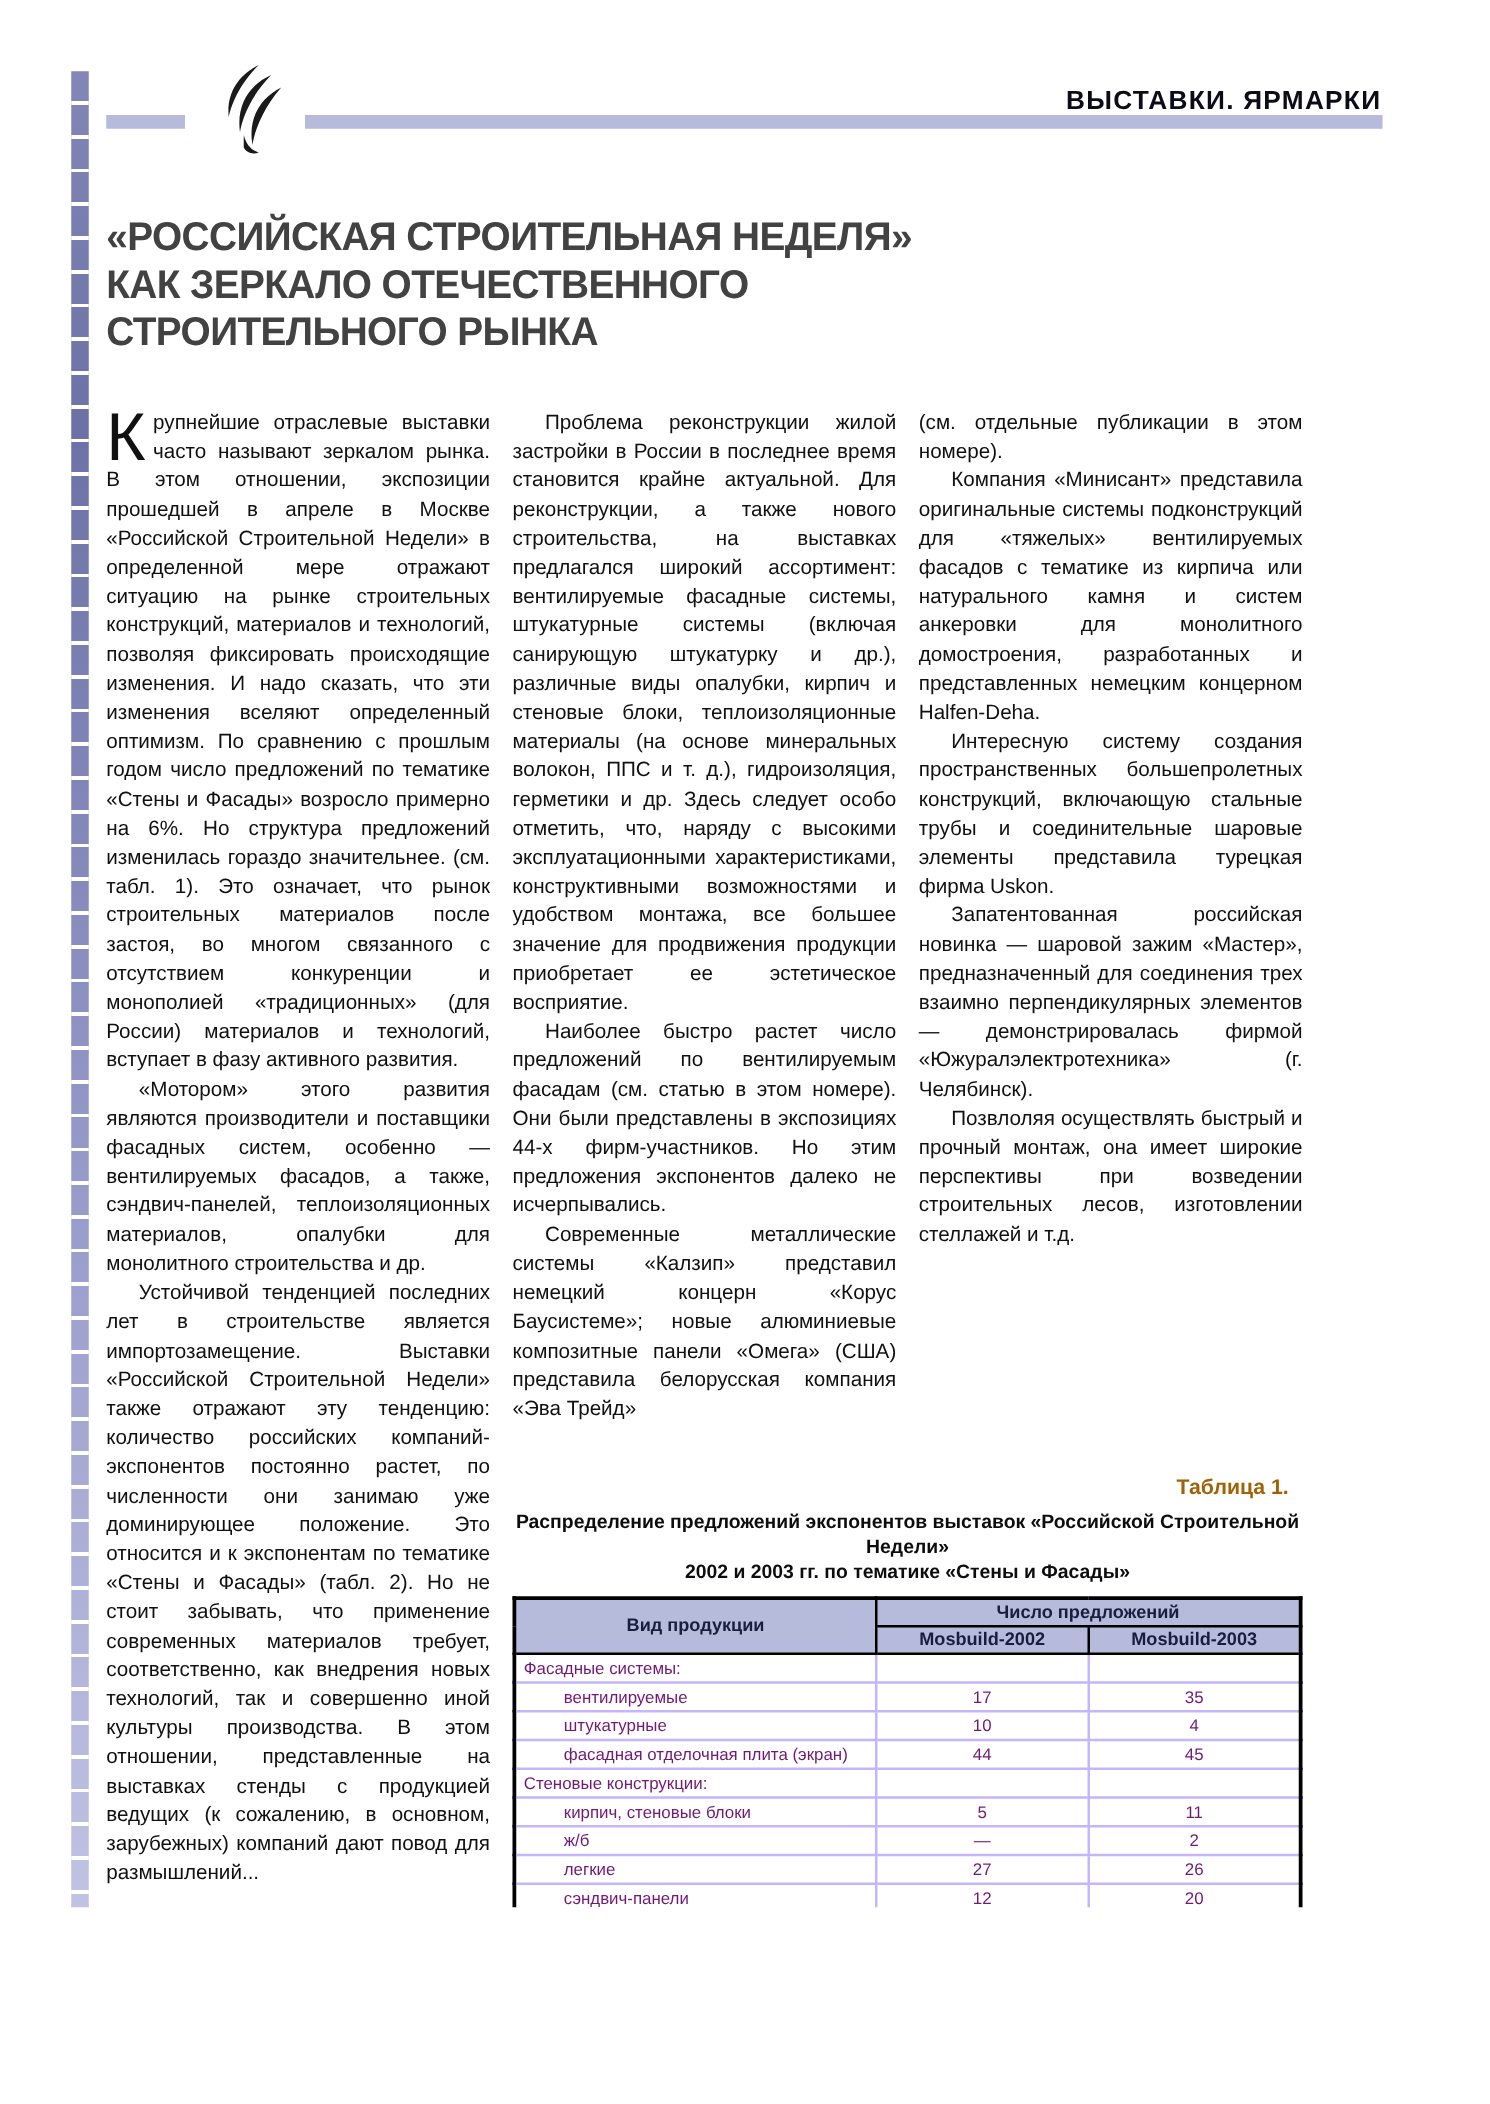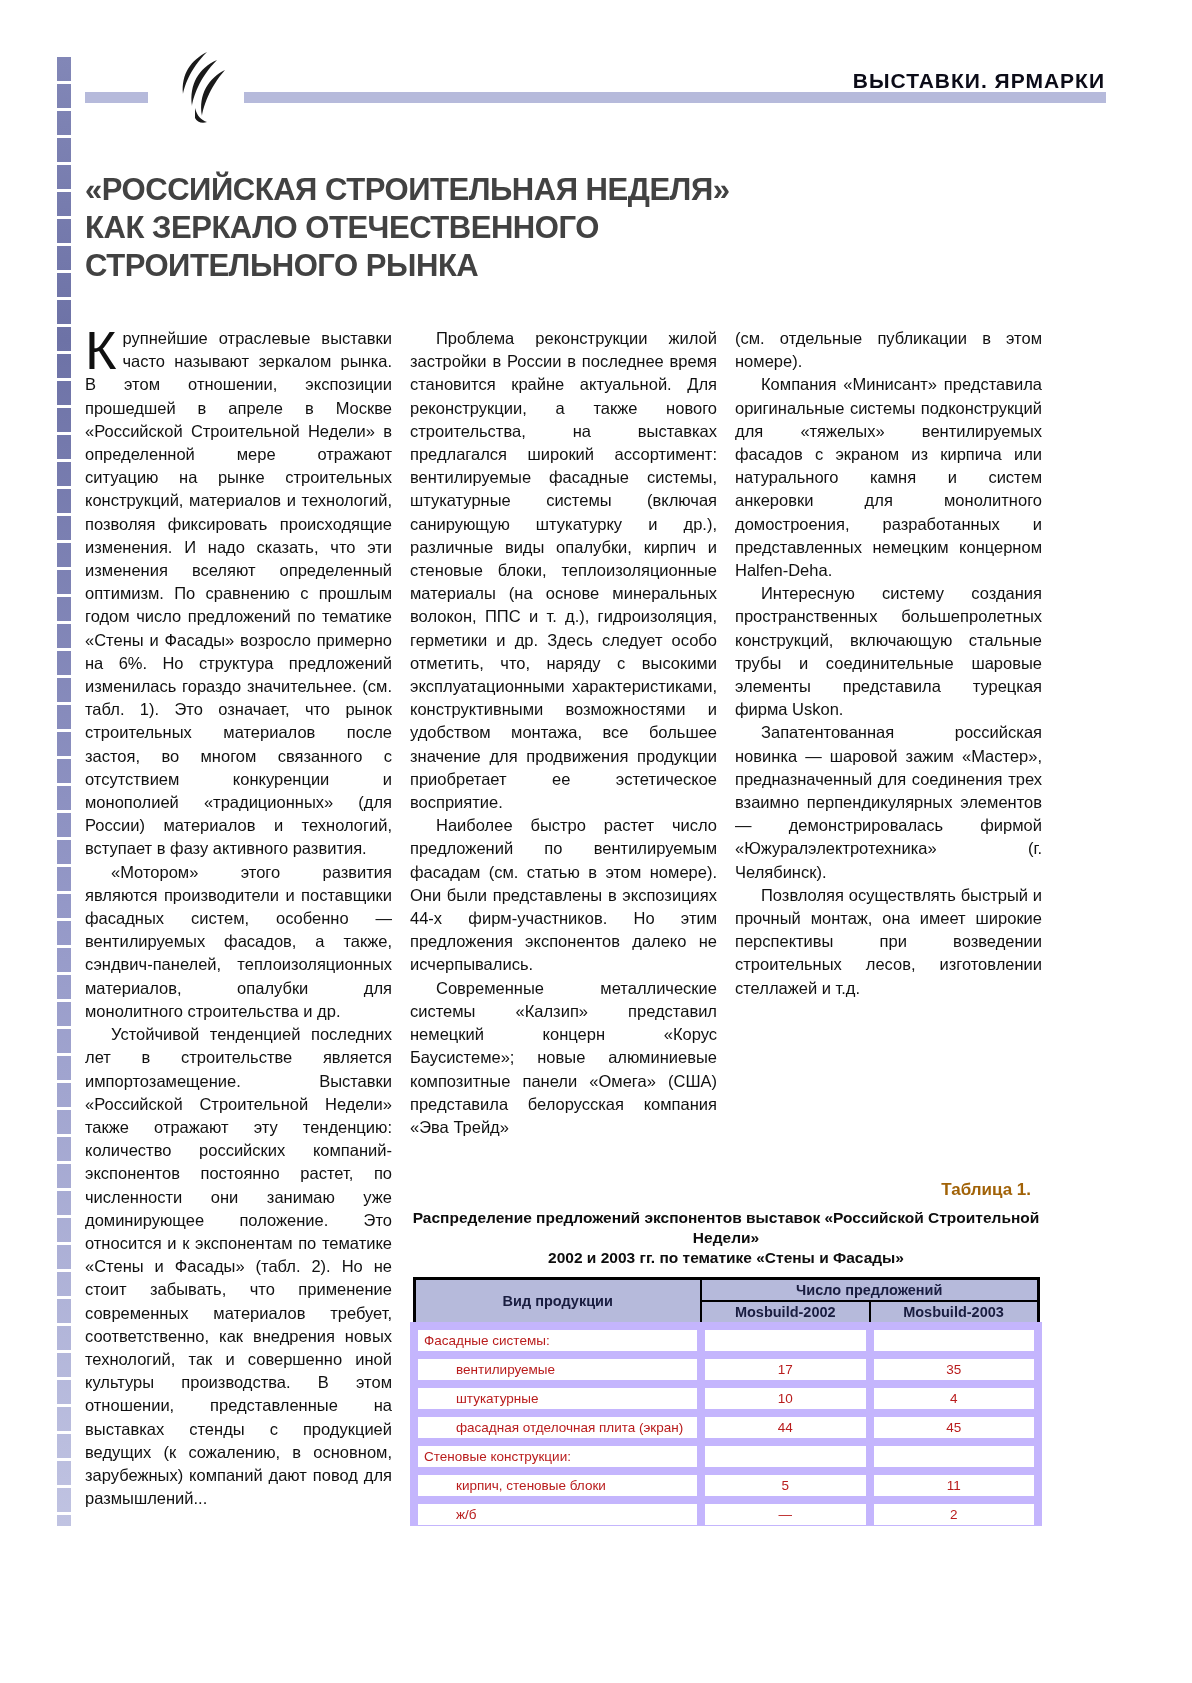--- a/index.html
+++ b/index.html
@@ -33,21 +33,21 @@
   #col3{left:735px;}
   .dropcap{float:left;font-size:54px;line-height:42px;padding:2px 6px 0 0;font-weight:400;color:#101010;}
 
   
   .table-block{position:absolute;left:410px;top:1180px;width:632px;}
   .table-label{text-align:right;font-weight:bold;font-size:17px;margin:0 11px 8px 0;color:#a16207;}
   .table-caption{text-align:center;font-weight:bold;font-size:15.5px;line-height:20px;color:#0d0d0d;}
   table.t1{width:100%;border-collapse:collapse;margin-top:9px;border:3px solid #000;padding-left:14px;}
   table.t1 th{background:#b6badb;color:#191d40;font-size:14.5px;font-weight:bold;
               border:2px solid #000;padding:2px 6px;}
-  table.t1 td{border:8px solid #c4b5fd;font-size:13.5px;color:#b91c1c;padding:1px 6px;height:19px;}
+  table.t1 td{border:2px solid #c4b5fd;font-size:13.5px;color:#701a75;padding:1px 6px;height:19px;}
   table.t1 td.name{text-align:left;}
   table.t1 td.name.ind{padding-left:38px;}
   table.t1 td.num{text-align:center;width:27%;}
   table.t1 col.c-name{width:46%;}
   table.t1 tbody tr:nth-child(12) td{border-top-width:4px;}
   table.t1 tbody tr:nth-child(13) td{border-top-width:4px;margin-top:20px;}
 
   
   .footer-line{position:absolute;right:152px;top:1577px;font-size:19px;color:#101010;letter-spacing:0.3px;}
   .page-num-box{position:absolute;left:1064px;top:1551px;width:46px;height:48px;background:#b6badb;
@@ -86,21 +86,21 @@
       <p>«Мотором» этого развития являются производители и поставщики фасадных систем, особенно — вентилируемых фасадов, а также, сэндвич-панелей, теплоизоляционных материалов, опалубки для монолитного строительства и др.</p>
       <p>Устойчивой тенденцией последних лет в строительстве является импортозамещение. Выставки «Российской Строительной Недели» также отражают эту тенденцию: количество российских компаний-экспонентов постоянно растет, по численности они занимаю уже доминирующее положение. Это относится и к экспонентам по тематике «Стены и Фасады» (табл. 2). Но не стоит забывать, что применение современных материалов требует, соответственно, как внедрения новых технологий, так и совершенно иной культуры производства. В этом отношении, представленные на выставках стенды с продукцией ведущих (к сожалению, в основном, зарубежных) компаний дают повод для размышлений...</p>
     </div>
   <div class="col" id="col2">
       <p>Проблема реконструкции жилой застройки в России в последнее время становится крайне актуальной. Для реконструкции, а также нового строительства, на выставках предлагался широкий ассортимент: вентилируемые фасадные системы, штукатурные системы (включая санирующую штукатурку и др.), различные виды опалубки, кирпич и стеновые блоки, теплоизоляционные материалы (на основе минеральных волокон, ППС и т. д.), гидроизоляция, герметики и др. Здесь следует особо отметить, что, наряду с высокими эксплуатационными характеристиками, конструктивными возможностями и удобством монтажа, все большее значение для продвижения продукции приобретает ее эстетическое восприятие.</p>
       <p>Наиболее быстро растет число предложений по вентилируемым фасадам (см. статью в этом номере). Они были представлены в экспозициях 44-х фирм-участников. Но этим предложения экспонентов далеко не исчерпывались.</p>
       <p>Современные металлические системы «Калзип» представил немецкий концерн «Корус Баусистеме»; новые алюминиевые композитные панели «Омега» (США) представила белорусская компания «Эва Трейд»</p>
     </div>
   <div class="col" id="col3">
       <p class="noindent">(см. отдельные публикации в этом номере).</p>
-      <p>Компания «Минисант» представила оригинальные системы подконструкций для «тяжелых» вентилируемых фасадов с экраном из кирпича или натурального камня и систем анкеровки для монолитного домостроения, разработанных и представленных немецким концерном Halfen-Deha.</p>
+      <p>Компания «Минисант» представила оригинальные системы подконструкций для «тяжелых» вентилируемых фасадов с тематике из кирпича или натурального камня и систем анкеровки для монолитного домостроения, разработанных и представленных немецким концерном Halfen-Deha.</p>
       <p>Интересную систему создания пространственных большепролетных конструкций, включающую стальные трубы и соединительные шаровые элементы представила турецкая фирма Uskon.</p>
       <p>Запатентованная российская новинка — шаровой зажим «Мастер», предназначенный для соединения трех взаимно перпендикулярных элементов — демонстрировалась фирмой «Южуралэлектротехника» (г. Челябинск).</p>
       <p>Позвлоляя осуществлять быстрый и прочный монтаж, она имеет широкие перспективы при возведении строительных лесов, изготовлении стеллажей и т.д.</p>
     </div>
 
   <div class="table-block">
     <div class="table-label">Таблица 1.</div>
     <div class="table-caption">
       <div>Распределение предложений экспонентов выставок «Российской Строительной Недели»</div>
       <div>2002 и 2003 гг. по тематике «Стены и Фасады»</div>

